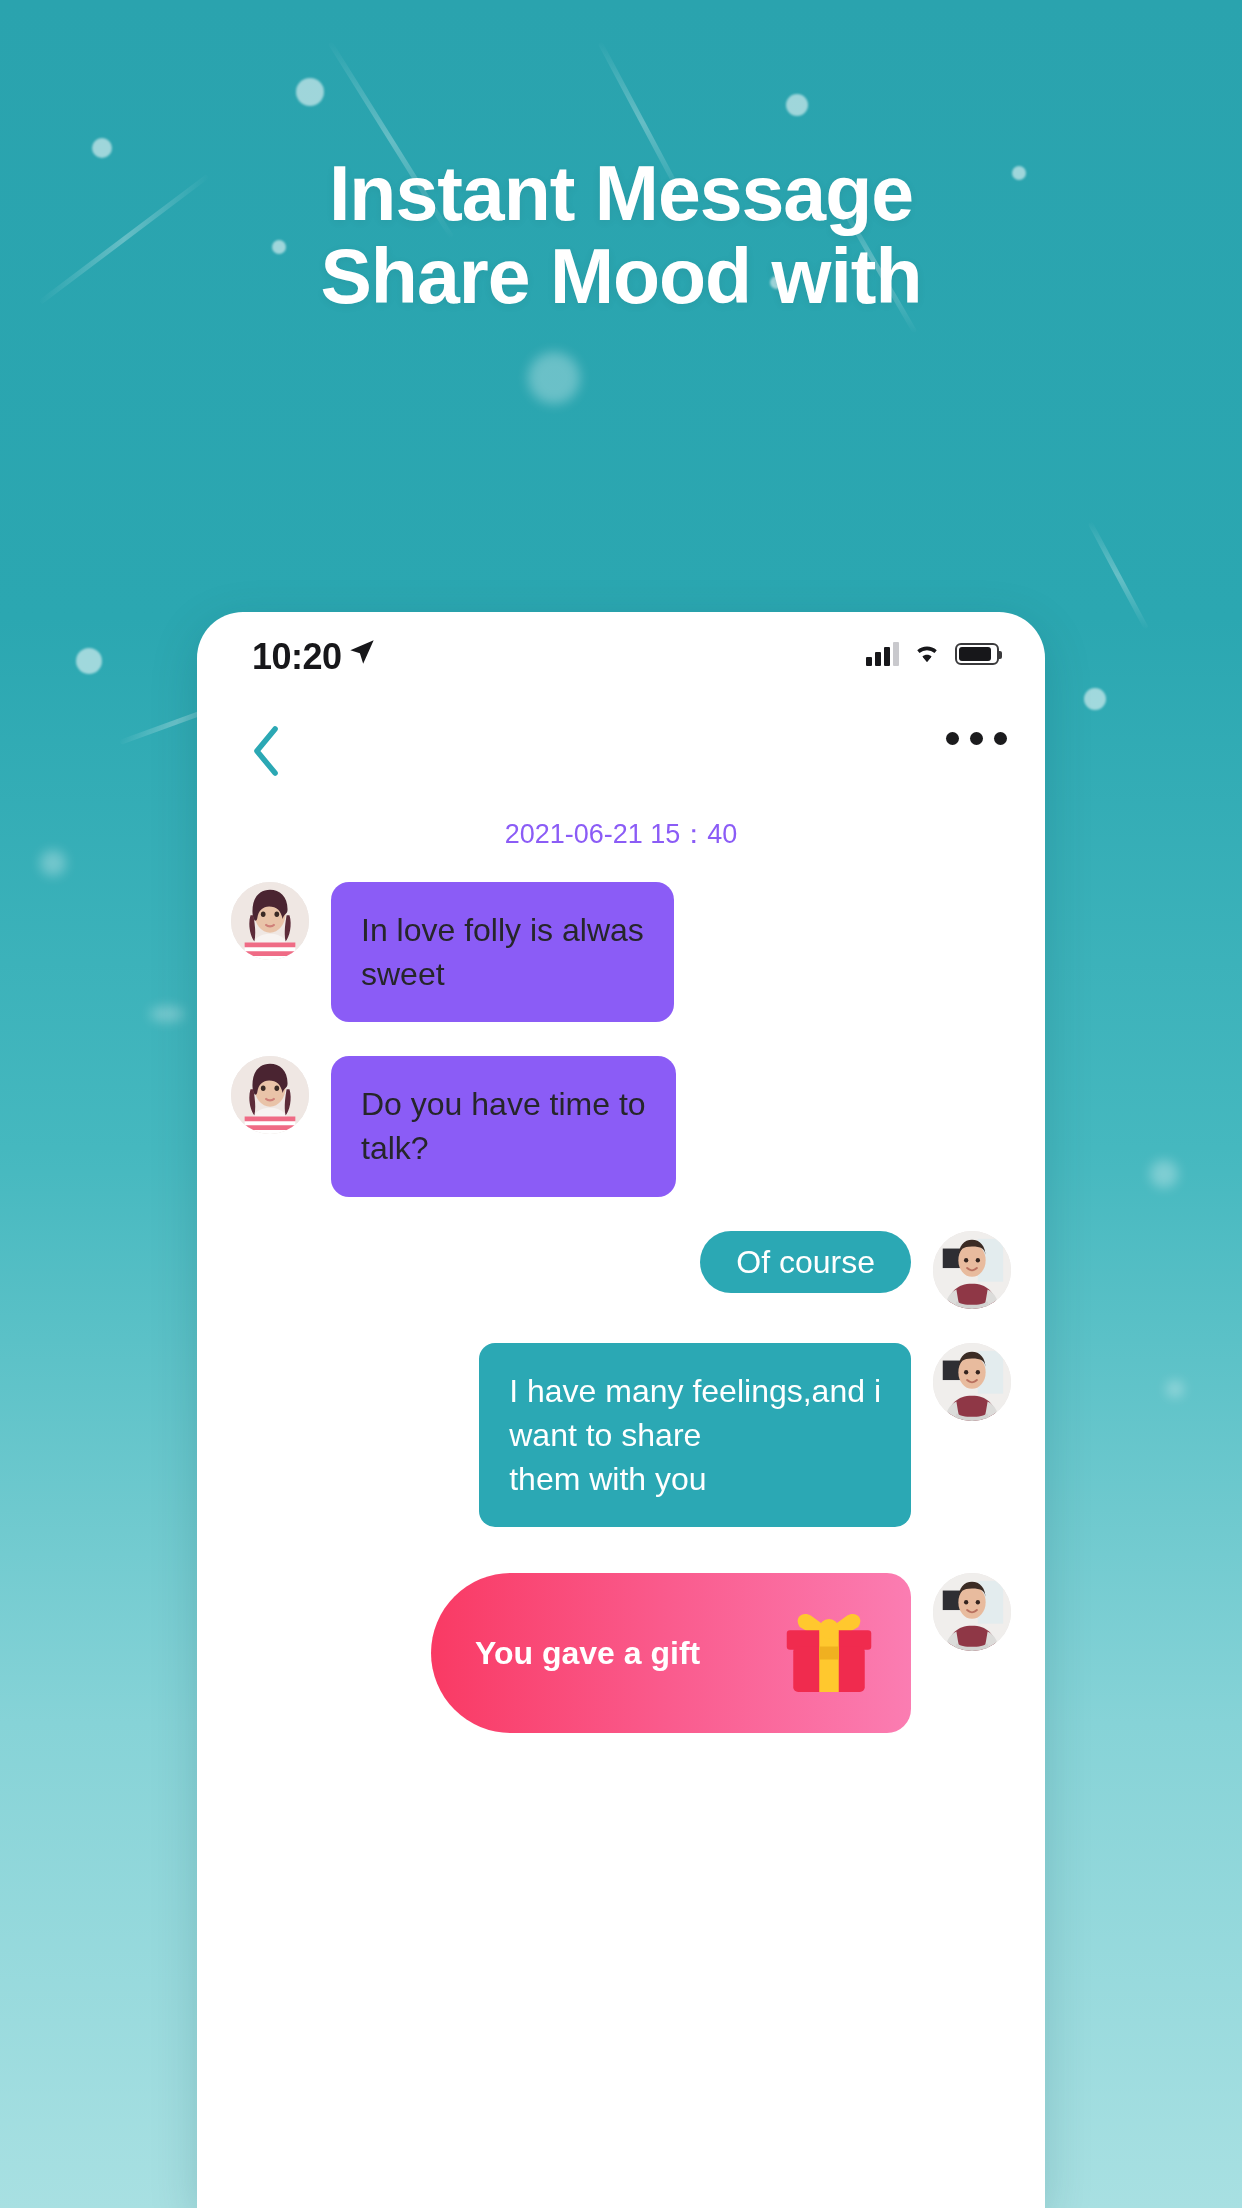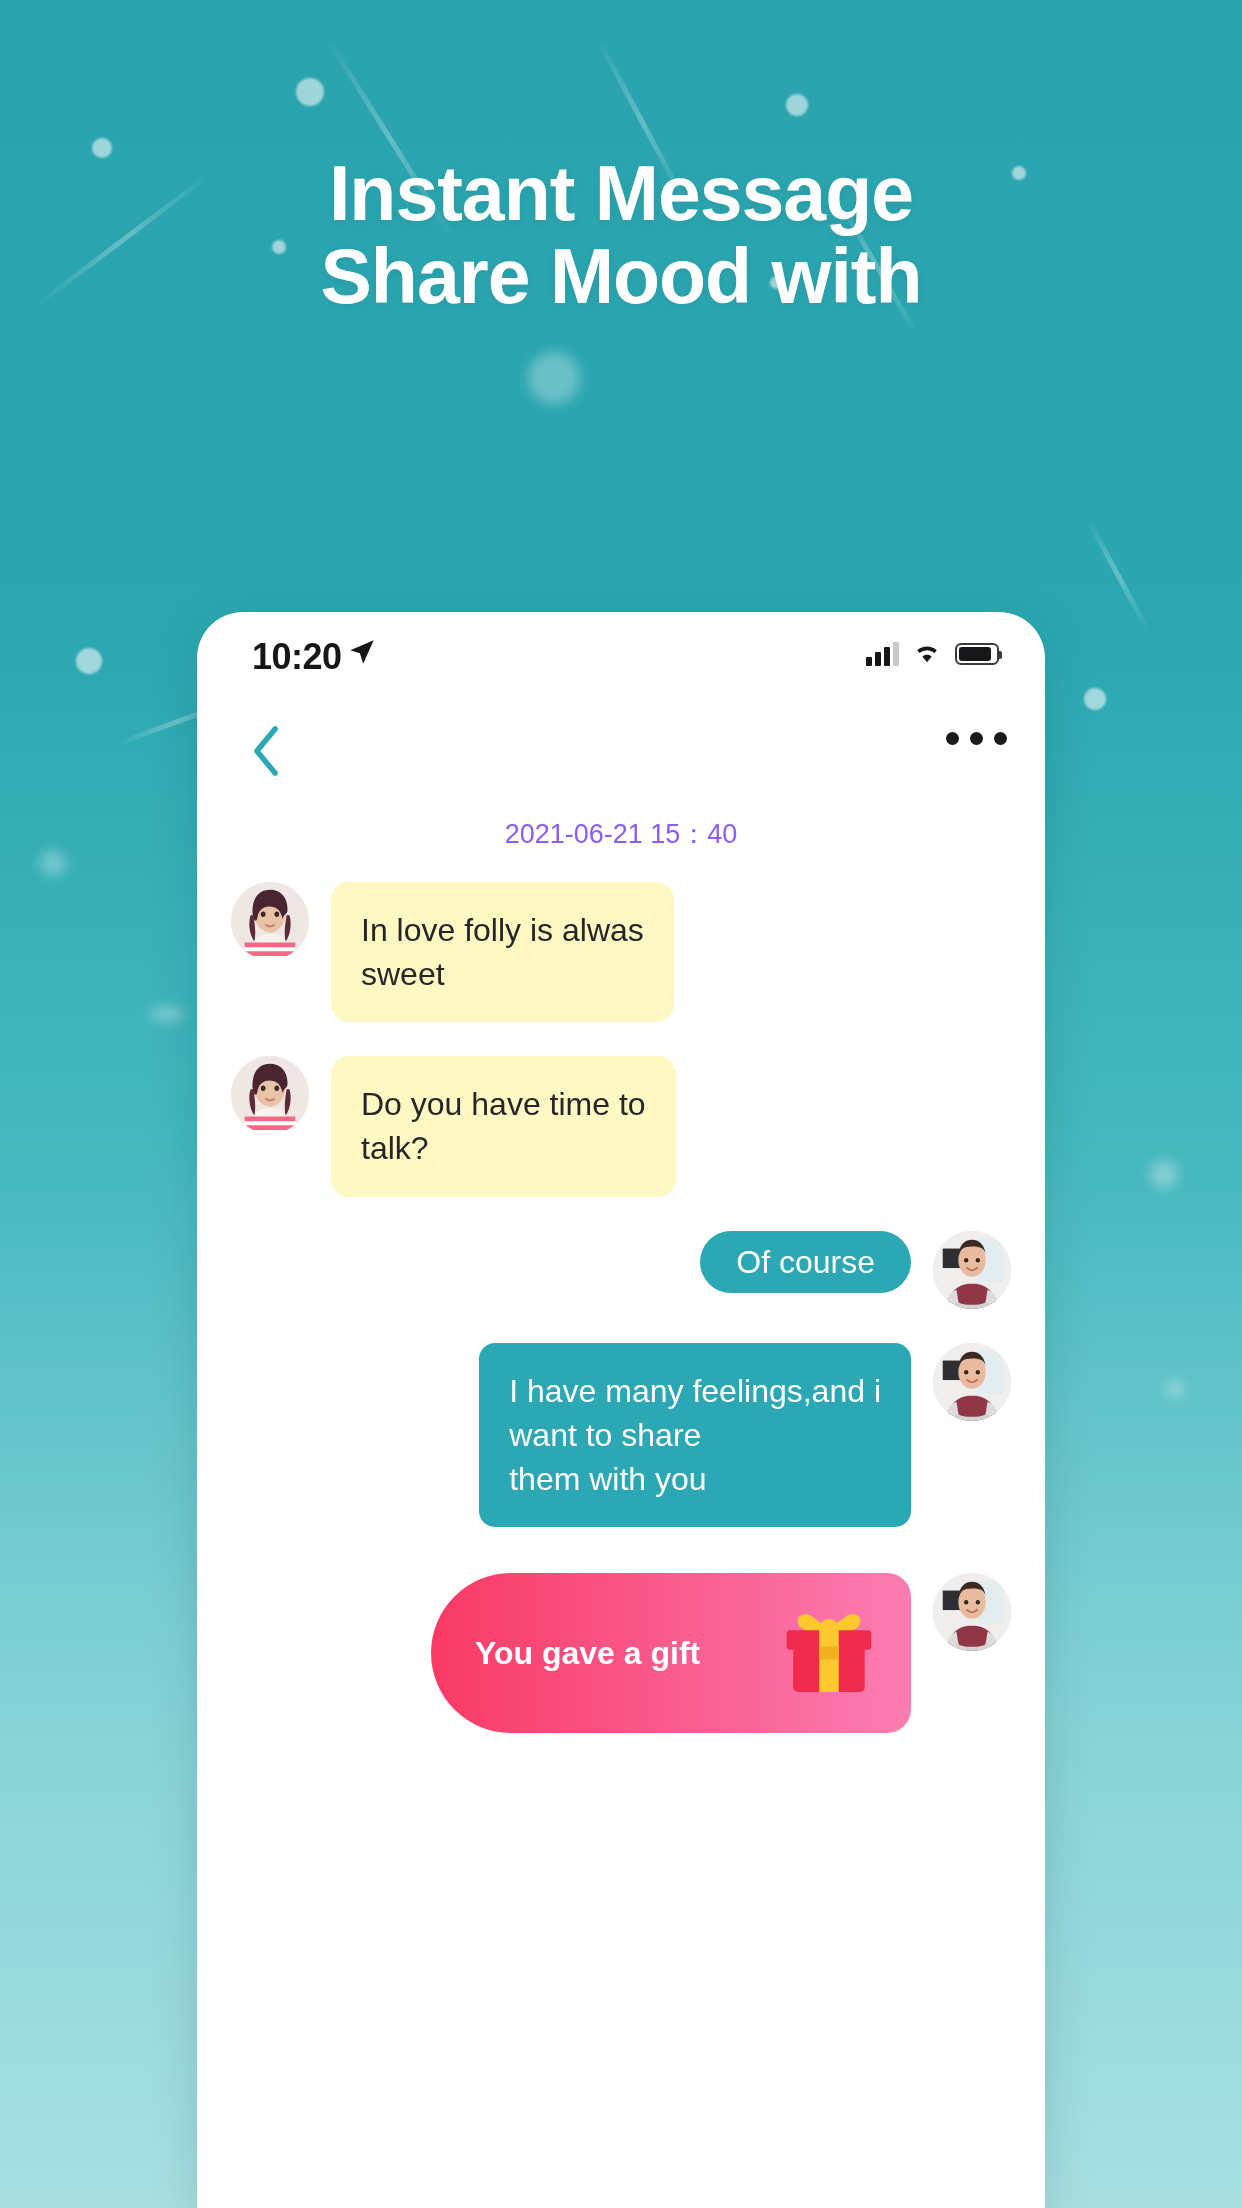--- a/index.html
+++ b/index.html
@@ -61,21 +61,21 @@
   .chat{padding:0 0 40px 0;}
   .daystamp{text-align:center;font-size:27px;color:#8b5cf6;margin:16px 0 30px;}
   .row{display:flex;align-items:flex-start;margin:0 0 34px 0;padding:0 34px;}
   .row.in{justify-content:flex-start;}
   .row.out{justify-content:flex-end;}
   .avatar{width:78px;height:78px;border-radius:50%;flex:0 0 78px;overflow:hidden;
           background:#e9e4e2;position:relative;}
   .avatar svg{display:block;width:100%;height:100%;}
   .bubble{max-width:520px;border-radius:18px;padding:26px 30px;font-size:32px;
           line-height:1.38;box-sizing:border-box;}
-  .bubble.grey{background:#fef9c3;color:#26262a;margin-left:22px;}
+  .bubble.grey{background:#8b5cf6;color:#26262a;margin-left:22px;}
   .bubble.teal{background:#2ba8b4;color:#ffffff;margin-right:22px;border-radius:16px;}
   .bubble.teal.pill{border-radius:44px;padding:9px 36px;}
   .gift-bubble{
     display:flex;align-items:center;justify-content:space-between;
     width:480px;height:160px;box-sizing:border-box;padding:0 30px 0 44px;
     border-radius:80px 24px 24px 80px;
     background:linear-gradient(90deg,#f93a64 0%,#fa5a8c 48%,#fb7db2 100%);
     color:#ffffff;font-size:32px;font-weight:bold;margin-right:22px;
   }
   .gift-icon{width:104px;height:104px;flex:0 0 104px;}

